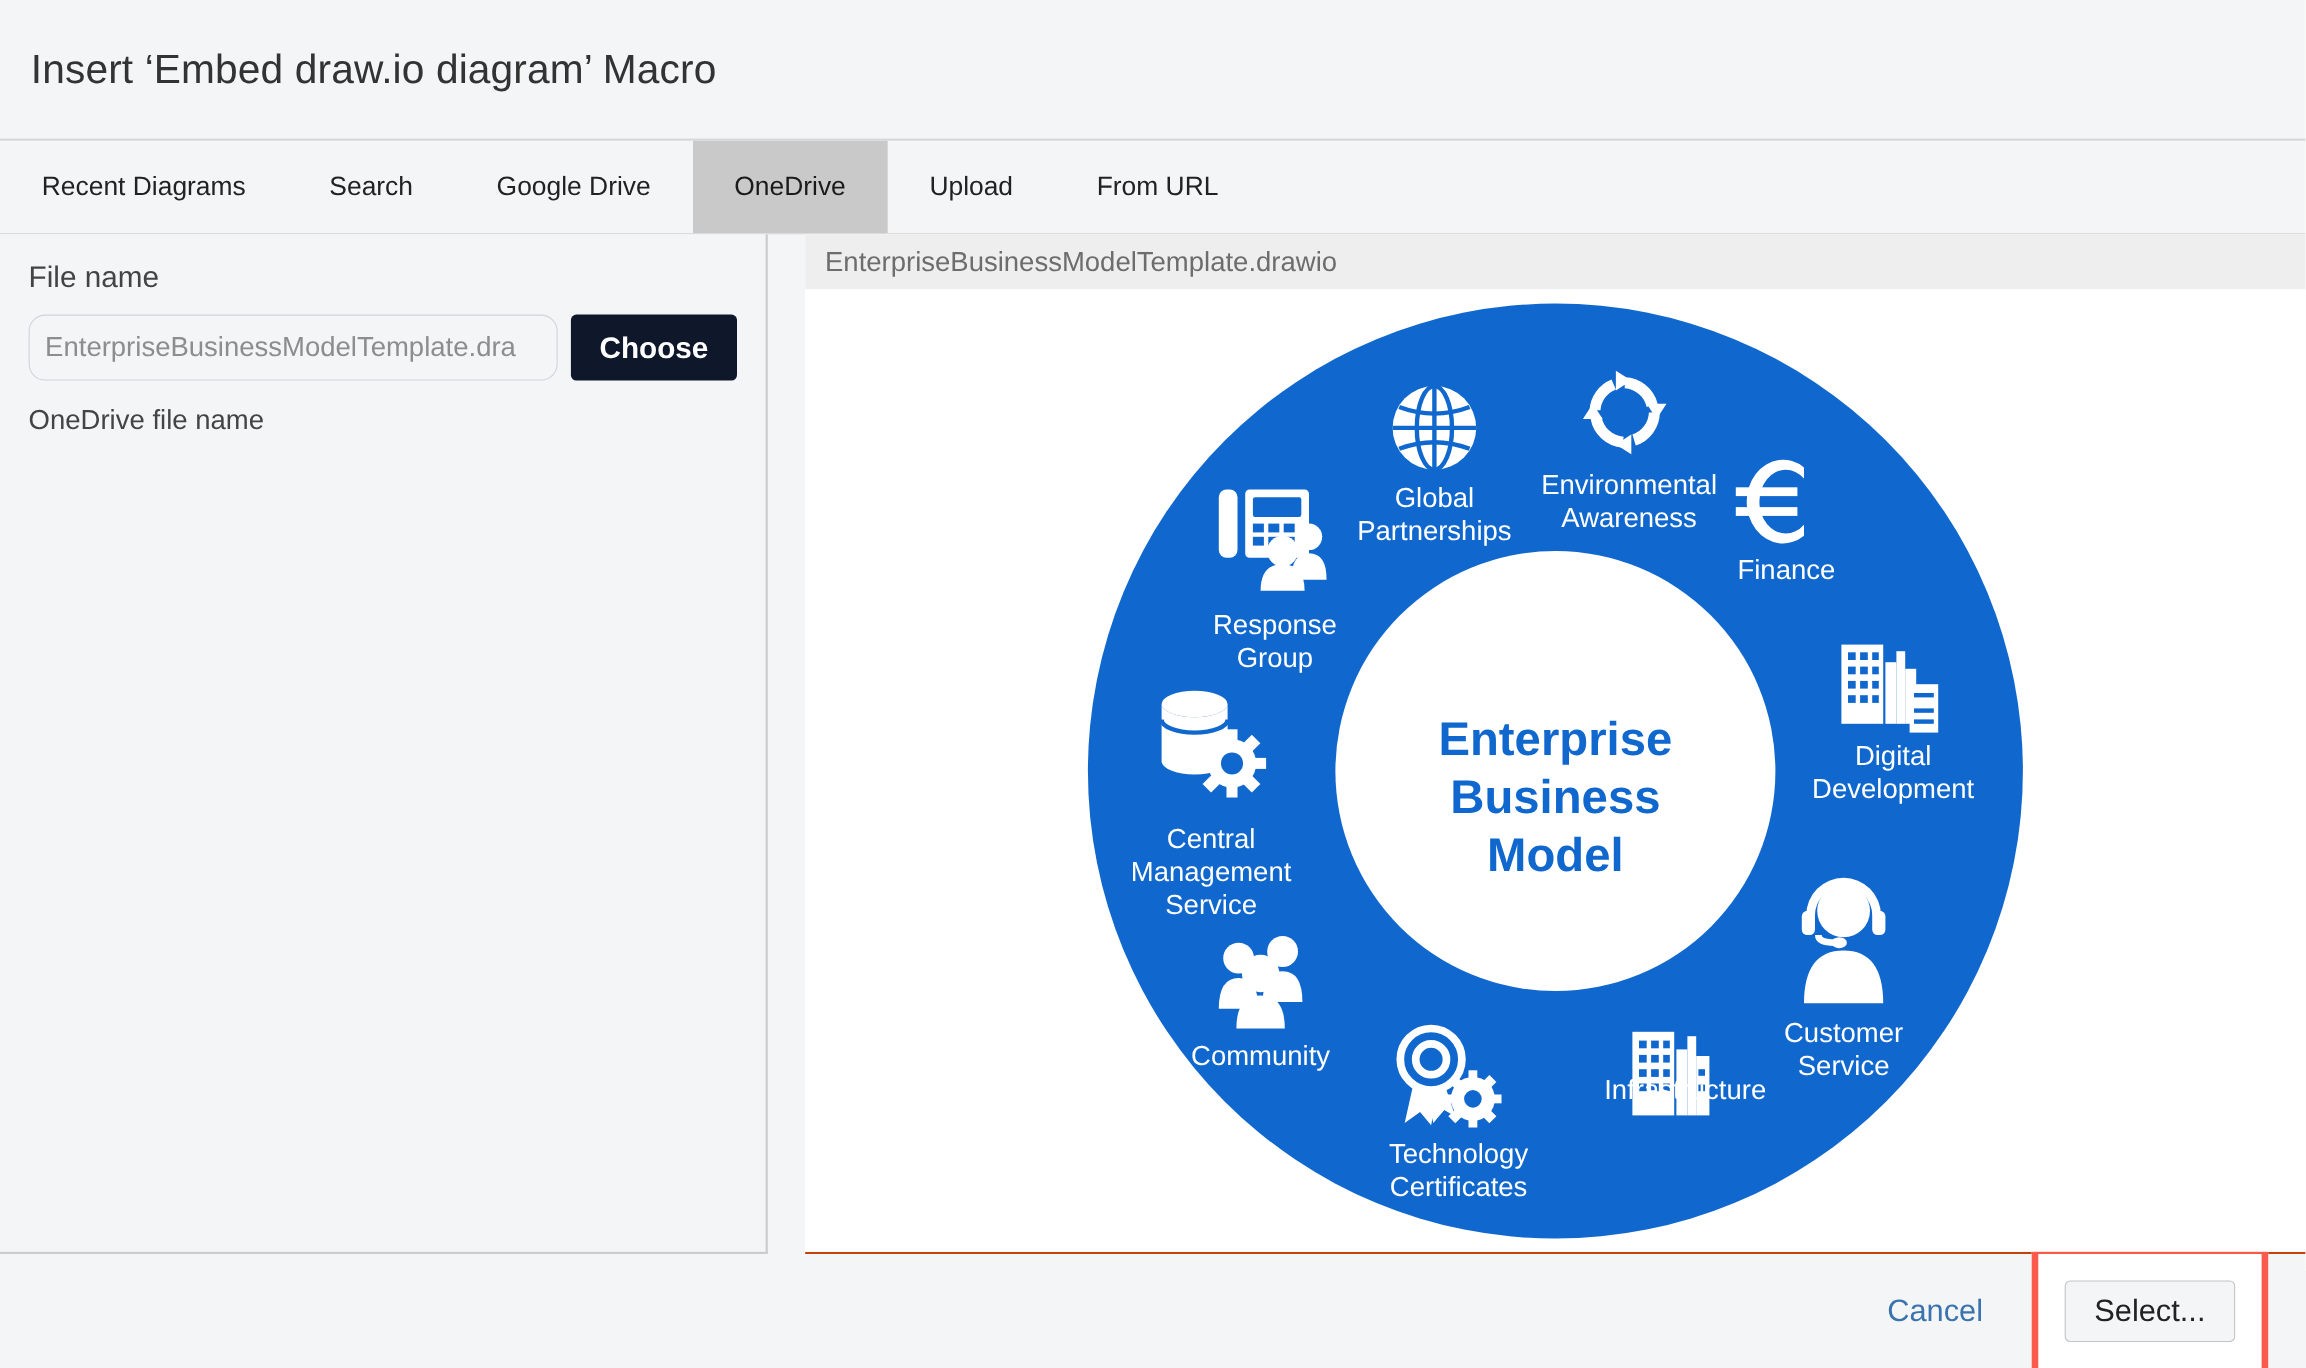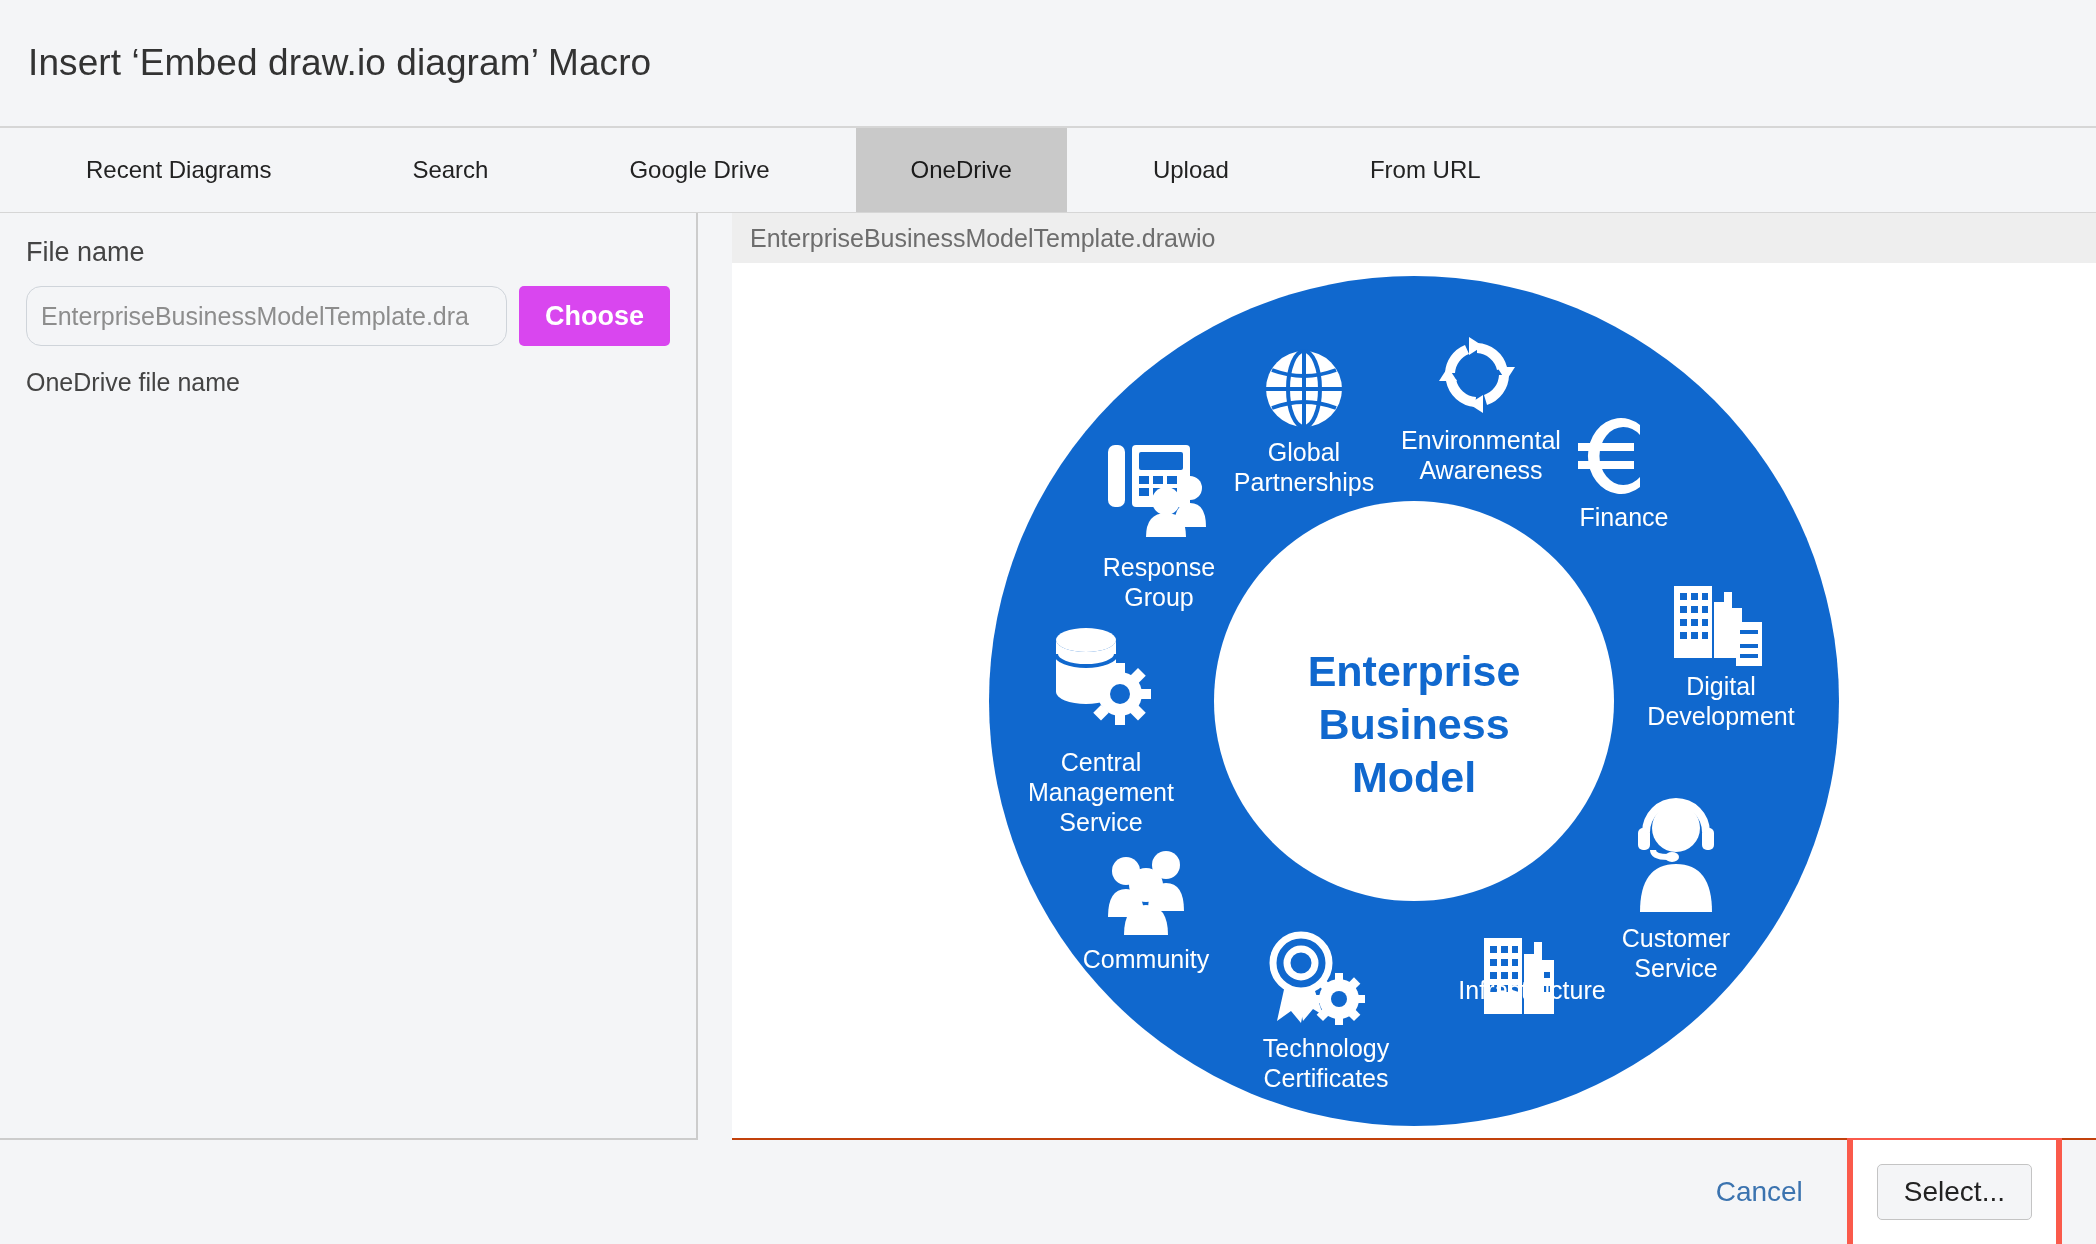--- a/index.html
+++ b/index.html
@@ -43,29 +43,28 @@
     background: #f4f5f7;
     display: flex;
     align-items: stretch;
     flex: 0 0 auto;
     padding-left: 0px;
   }
   .tab {
     display: flex;
     align-items: center;
     justify-content: center;
-    padding: 0 55px;
+    padding: 0 38px;
     font-size: 24px;
     color: #222222;
     cursor: pointer;
     background: transparent;
     border: none;
     font-family: "Liberation Sans", sans-serif;
     white-space: nowrap;
-    margin-left: 31px;
   }
   .tab.active {
     background: #c9c9c9;
     color: #1a1a1a;
   }
 
   
   .body-split {
     flex: 1 1 auto;
     display: flex;
@@ -102,21 +101,21 @@
     font-size: 25px;
     color: #8d8d8d;
     padding: 0 14px;
     font-family: "Liberation Sans", sans-serif;
     outline: none;
   }
   .text-input::placeholder { color: #8d8d8d; opacity: 1; }
   .choose-btn {
     height: 60px;
     padding: 0 26px;
-    background: #d946ef;
+    background: #0f172a;
     color: #ffffff;
     border: none;
     border-radius: 5px;
     font-size: 27px;
     font-weight: bold;
     cursor: pointer;
     font-family: "Liberation Sans", sans-serif;
     white-space: nowrap;
   }
   .field-hint {

